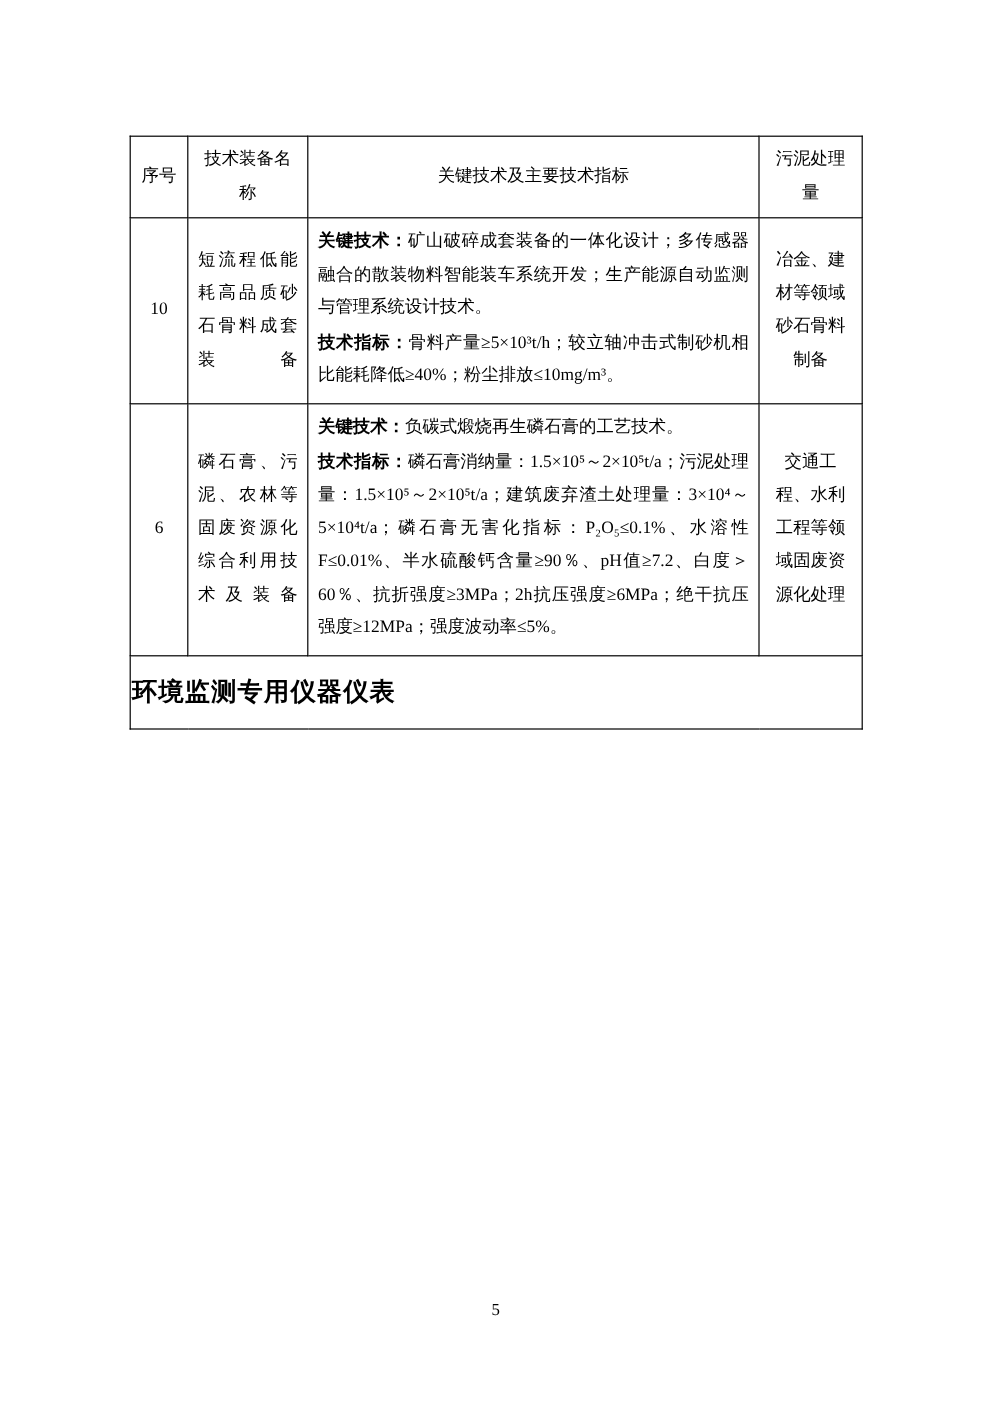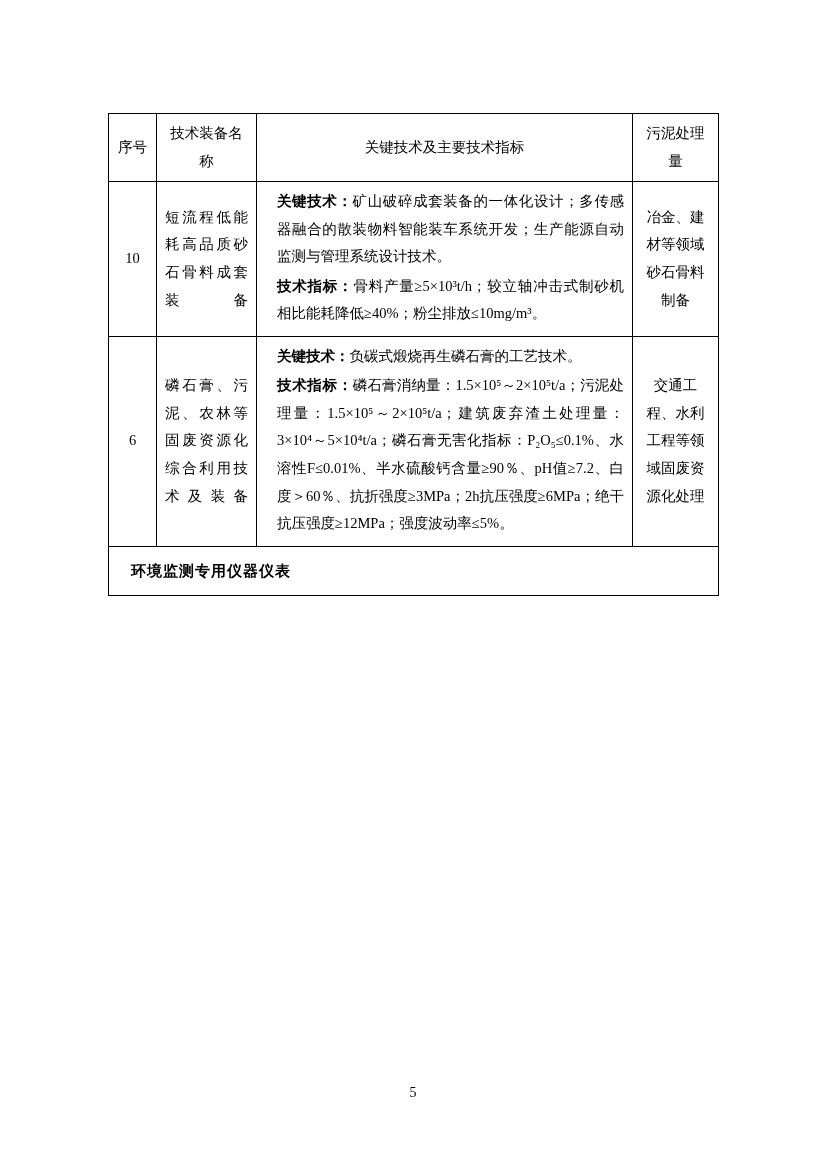--- a/index.html
+++ b/index.html
@@ -69,29 +69,29 @@
     padding: 6px 6px;
     vertical-align: middle;
   }
   .tech-cell {
     text-align: justify;
     font-size: 14.5px;
     line-height: 2.0;
     padding: 12px 10px 12px 10px;
   }
   .tech-cell p {
-    margin: 0 0 2px 12px;
+    margin: 0 0 2px 0;
     text-indent: 0;
   }
   .lbl {
     font-weight: bold;
   }
   .sec-row td {
-    font-size: 15px;
-    padding: 10px 22px;
+    font-size: 21px;
+    padding: 10px 1px;
     font-weight: bold;
     letter-spacing: 1px;
     margin-top: 16px;
   }
   .page-num {
     position: absolute;
     left: 0;
     top: 1085px;
     width: 826px;
     text-align: center;

